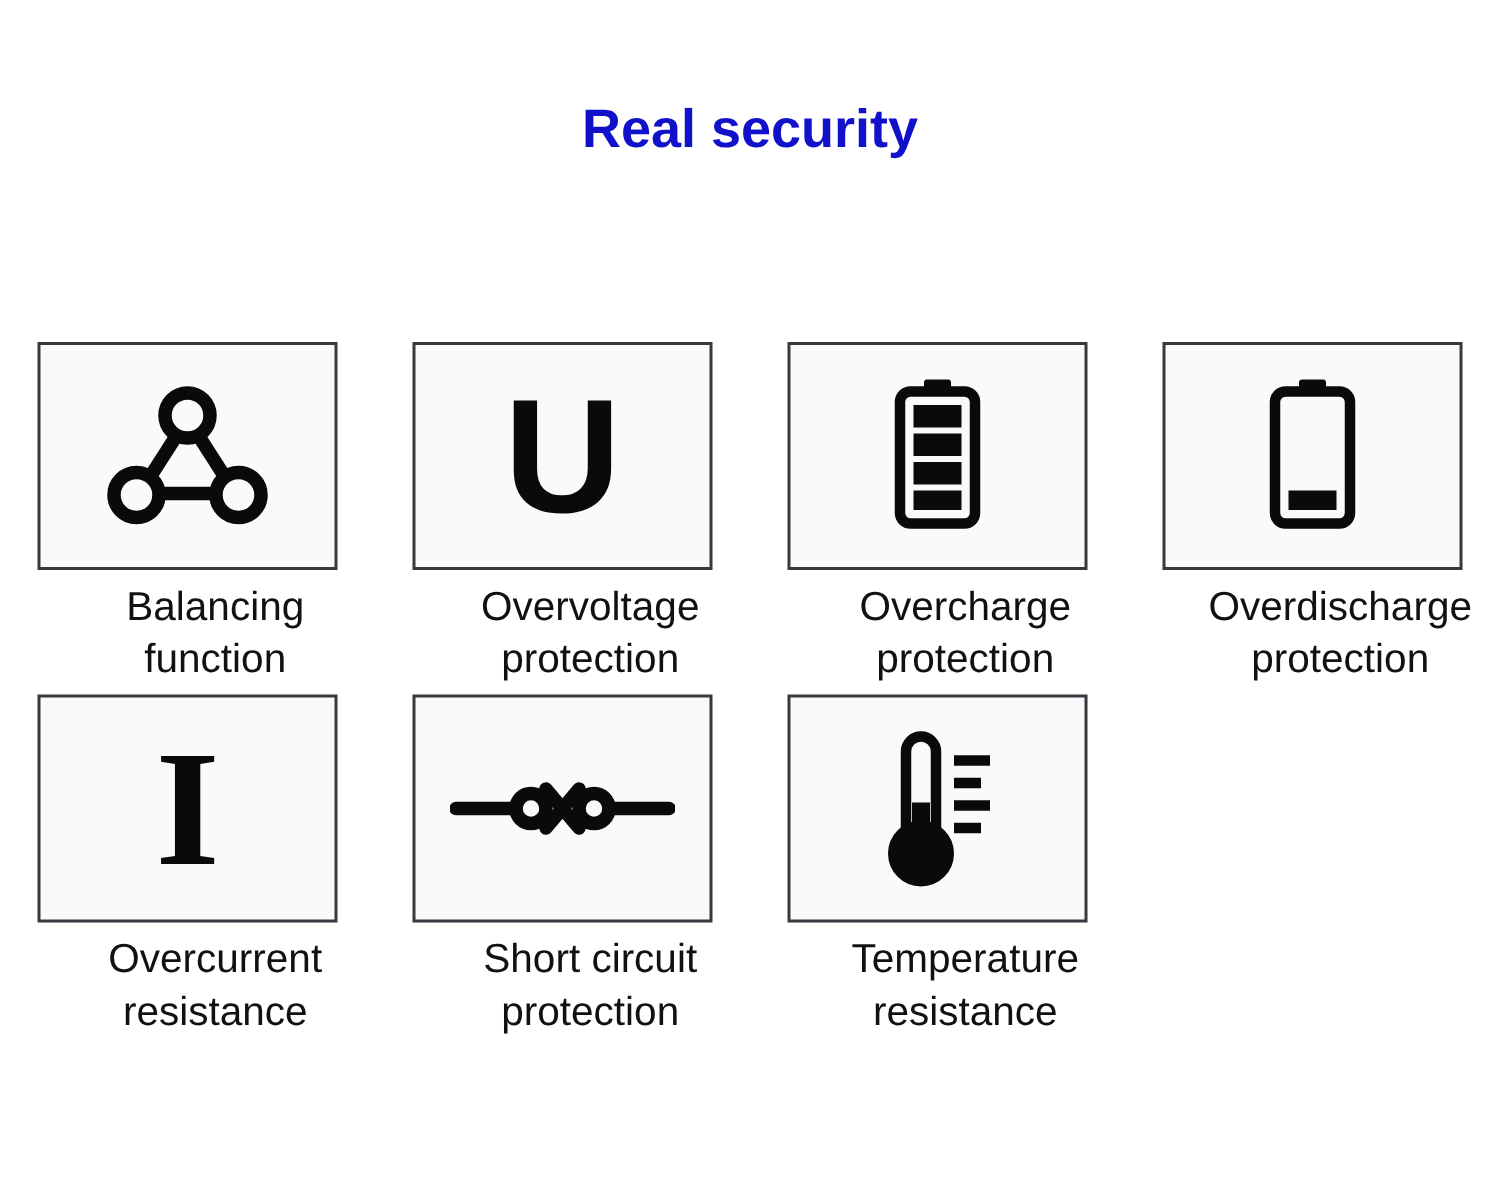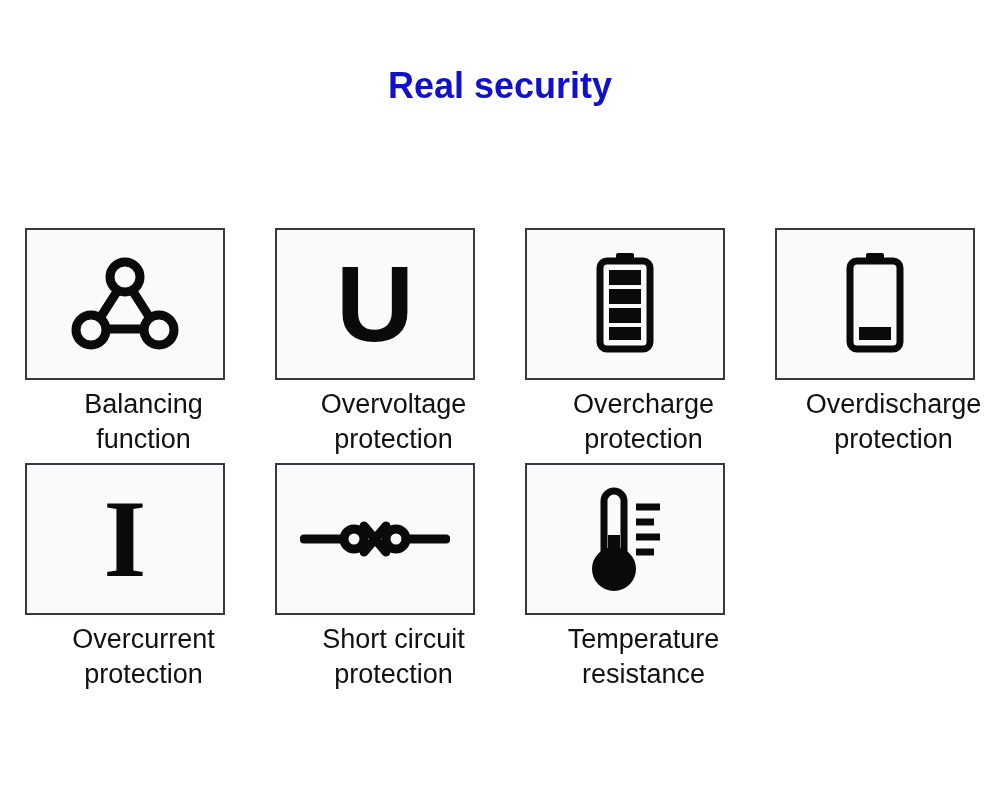--- a/index.html
+++ b/index.html
@@ -163,21 +163,21 @@
 
   </div>
 
   <div class="row">
 
     <div class="cell">
       <div class="icon-box">
         <span class="glyph-serif">I</span>
       </div>
       <div class="caption">Overcurrent
-protection</div>
+resistance</div>
     </div>
 
     <div class="cell">
       <div class="icon-box">
         <span>
           <svg width="150" height="46" viewBox="0 0 150 46">
             <line x1="4" y1="23" x2="44" y2="23" stroke="#0a0a0a" stroke-width="9" stroke-linecap="round"></line>
             <circle cx="54" cy="23" r="10" fill="#fafafa" stroke="#0a0a0a" stroke-width="9"></circle>
             <line x1="64" y1="10" x2="86" y2="36" stroke="#0a0a0a" stroke-width="9" stroke-linecap="round"></line>
             <line x1="86" y1="10" x2="64" y2="36" stroke="#0a0a0a" stroke-width="9" stroke-linecap="round"></line>

